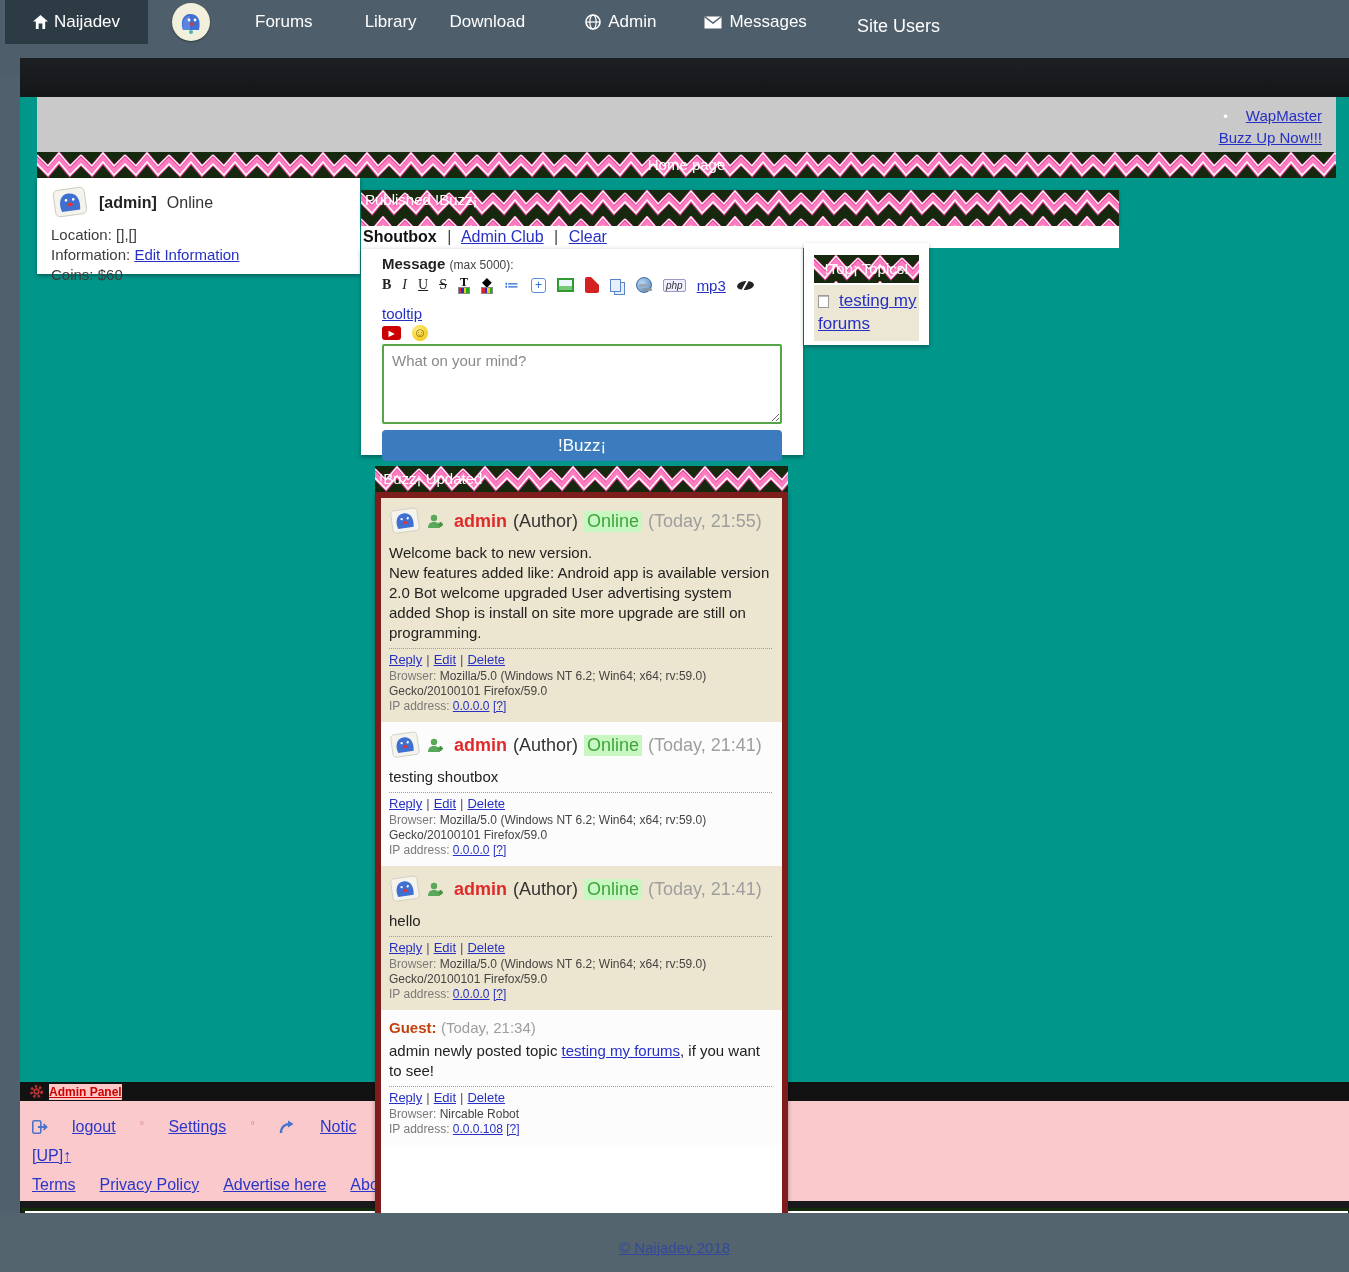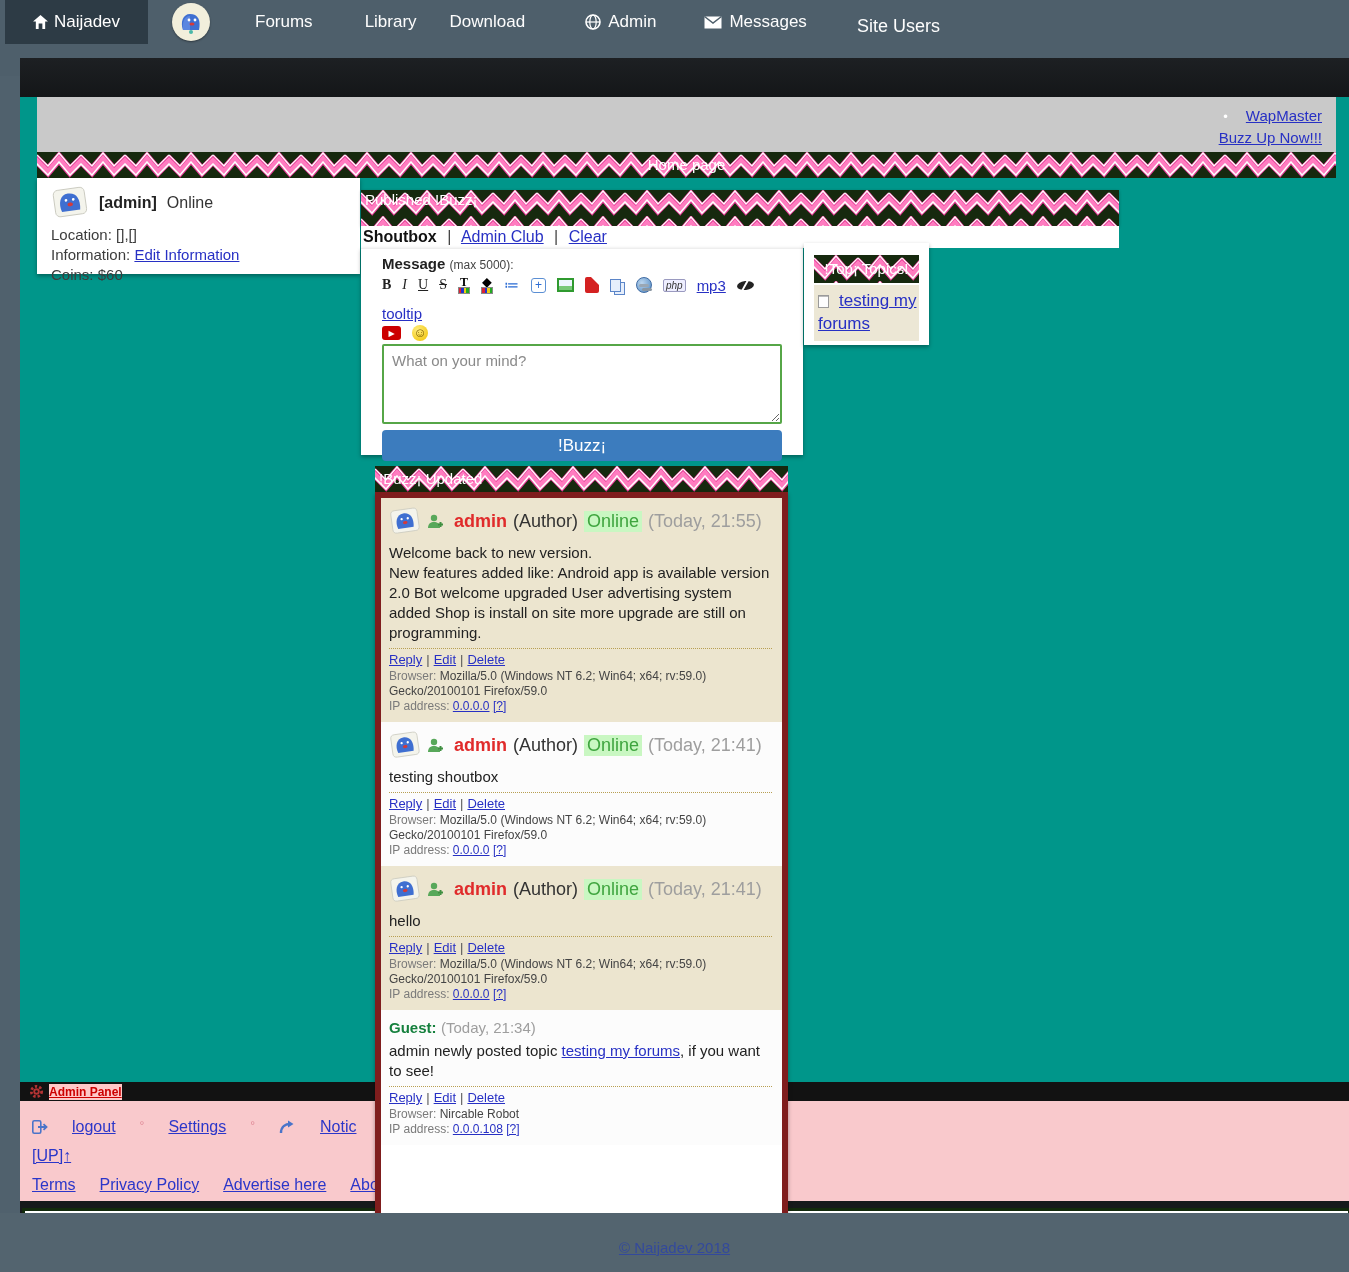--- a/index.html
+++ b/index.html
@@ -101,21 +101,21 @@
   .m-role { color:#333; font-size:18px; }
   .m-online { color:#3fa53f; font-size:18px; background:#c9f7c2; padding:0 3px; }
   .m-time { color:#9e9e9e; font-size:18px; }
   .msg-body { font-size:15px; line-height:20px; color:#222; white-space:pre-line; margin-bottom:2px; }
   .dotted { border-bottom:1px dotted #b89f52; margin:5px 0 3px 0; }
   .msg-actions { font-size:13px; margin-bottom:2px; }
   .msg-actions .pipe { color:#555; margin:0 4px; }
   .msg-meta { font-size:12px; line-height:15px; color:#444; }
   .msg-meta .lbl { color:#7a7a7a; }
   .msg-meta a.blue { font-size:12px; }
-  .guest-name { font-weight:bold; color:#15803d; font-size:15px; }
+  .guest-name { font-weight:bold; color:#c2410c; font-size:15px; }
   .guest-time { color:#9e9e9e; font-size:15px; }
   .gbody { white-space:normal; }
   .total-line { text-align:center; font-size:16px; color:#222; padding:6px 0 8px 0; margin-top:auto; }
 
   
   .admin-bar { height:19px; background:#121212; display:flex; align-items:center; padding-left:9px; gap:5px; }
   .admin-link { background:#ffc8c8; color:#cc0000; font-weight:bold; font-size:12px; text-decoration:underline; line-height:16px; cursor:pointer; }
   .pink-footer { background:#f9c9cc; padding:7px 0 6px 12px; font-size:16px; }
   .pink-footer .row { display:flex; align-items:center; gap:24px; line-height:21px;margin-top:8px; }
   .pink-footer a.blue { color:#2b36c9; }

